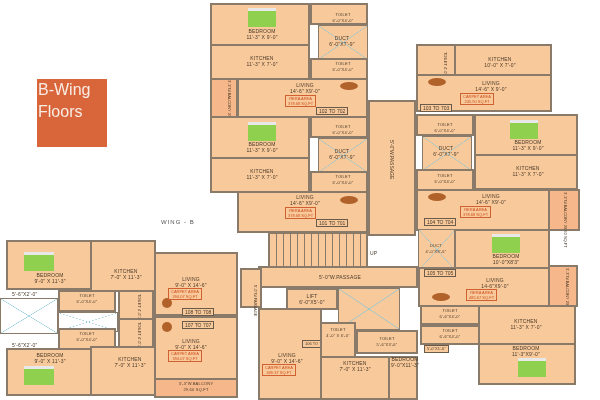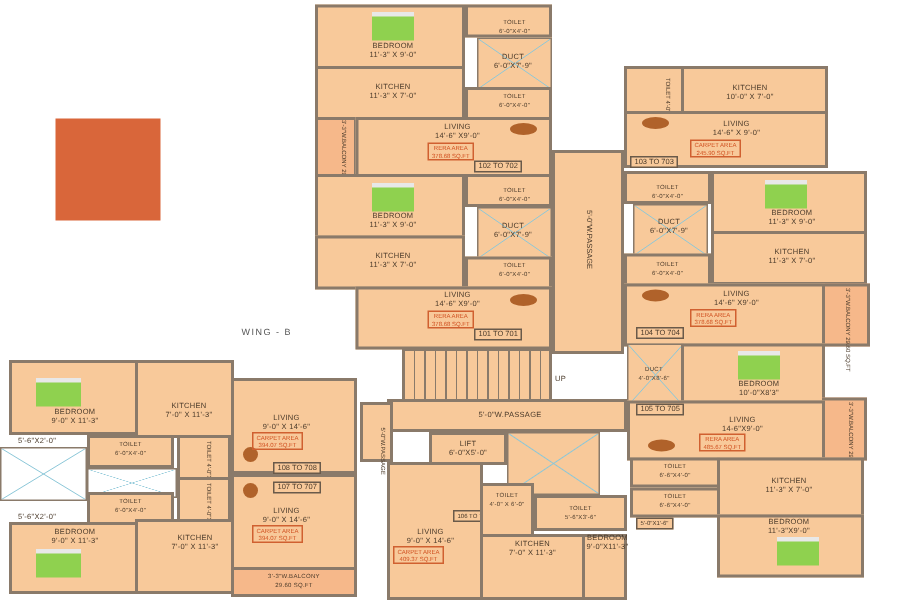--- a/index.html
+++ b/index.html
@@ -15,20 +15,22 @@
   .table-icon{position:absolute;width:18px;height:8px;border-radius:50%;background:#b0622a;}
   .vert{position:absolute;font-size:4px;color:#4a3a2a;transform:rotate(90deg);transform-origin:left top;white-space:nowrap;text-transform:uppercase;}
   .title-box{position:absolute;left:37px;top:79px;width:70px;height:68px;background:#d9663a;color:#f8ece4;font-size:16px;line-height:22px;padding-left:1px;box-sizing:border-box;}
   .wing{position:absolute;left:161px;top:219px;font-size:6px;color:#555;letter-spacing:1px;}
   .stair{position:absolute;background:repeating-linear-gradient(to right,#f8c99a 0,#f8c99a 6px,#8a7a6a 6px,#8a7a6a 7px);border:2px solid #8a7a6a;box-sizing:border-box;}
 </style>
 </head>
 <body>
 
 <div class="title-box">
+  <div>B-Wing</div>
+  <div>Floors</div>
 </div>
 <div class="wing">WING - B</div>
 
 <div>
   <div class="room" style="left:210px;top:3px;width:100px;height:43px;"></div>
   <div class="bed" style="left:248px;top:8px;"></div>
   <div class="lbl" style="left:232px;top:28px;width:60px;">
     <div>BEDROOM</div>
       <div>11'-3" X 9'-0"</div>
   </div>

